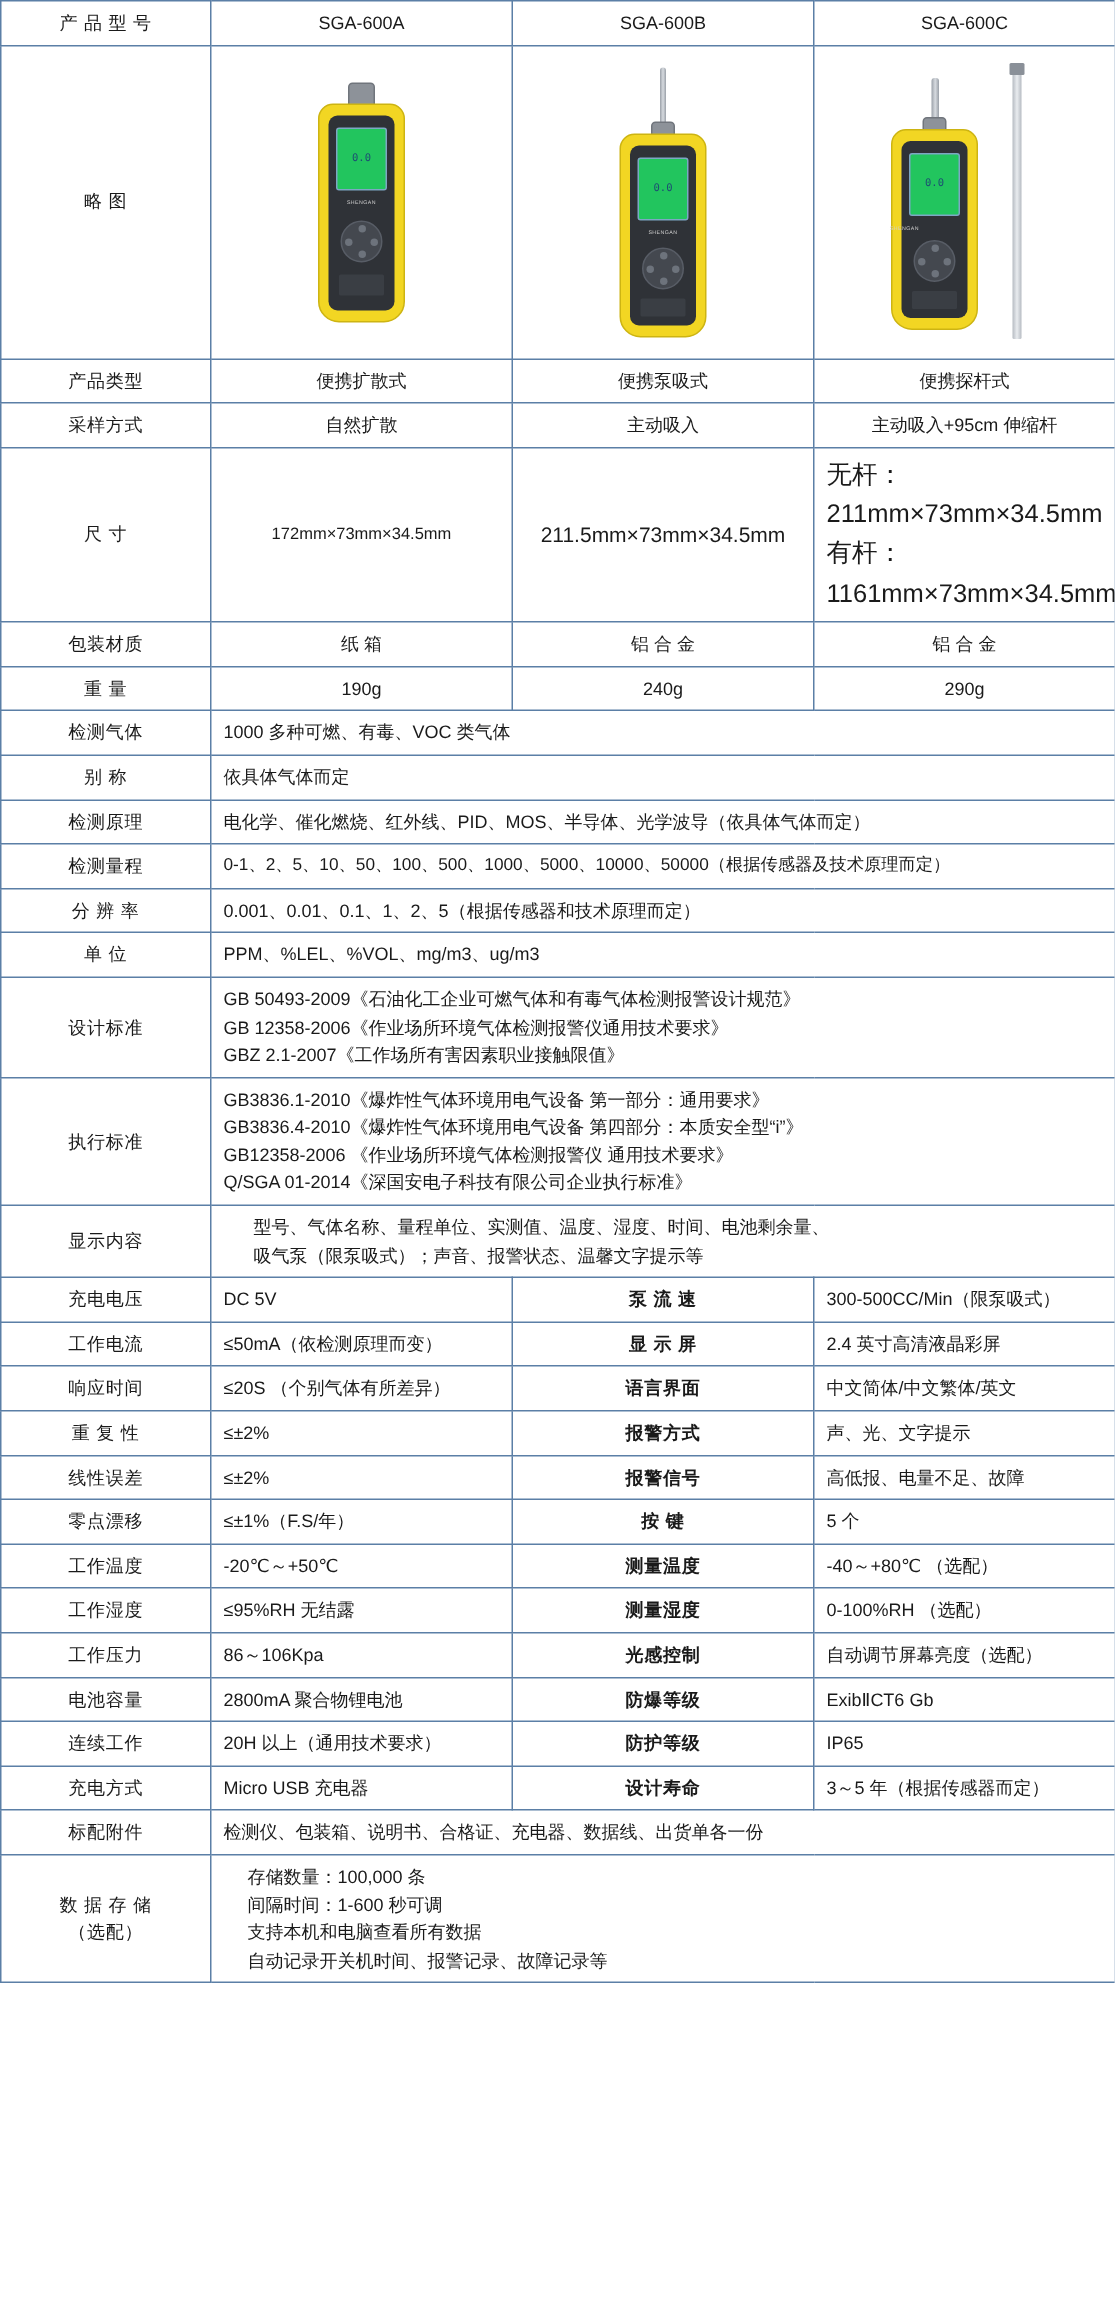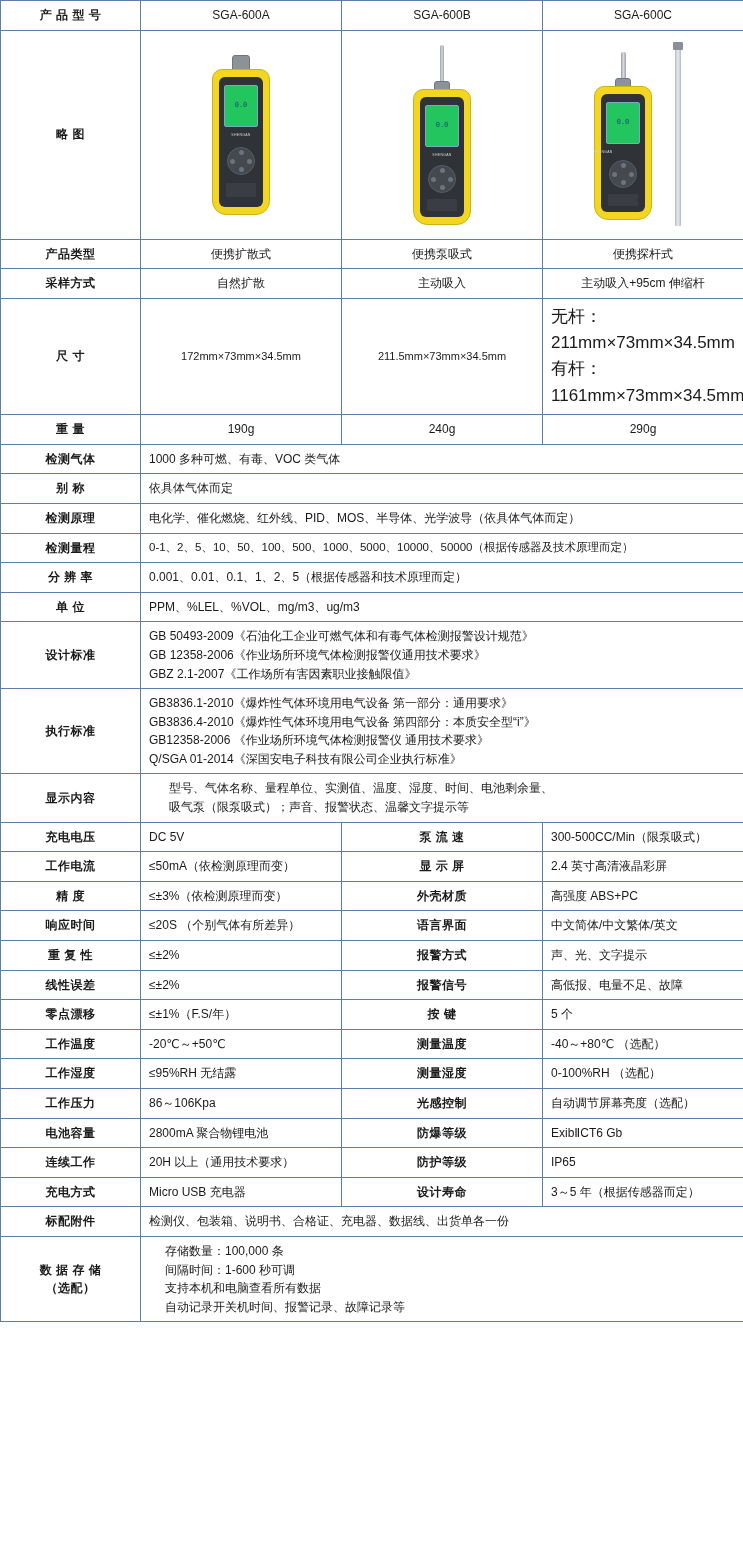--- a/index.html
+++ b/index.html
@@ -24,21 +24,21 @@
     padding: 5px 8px;
     font-size: 12px;
     color: #1a1a1a;
     vertical-align: middle;
     line-height: 1.55;
     background: #ffffff;
   }
   td.lbl {
     background: #a9c4e0;
     color: #12355b;
-    font-weight: bold;
+    font-weight: normal;
     text-align: center;
     font-size: 13px;
     letter-spacing: 0.5px;
     width: 140px;
     margin-top: 42px;
   }
   td.lbl2 {
     background: #a9c4e0;
     color: #12355b;
     font-weight: bold;
@@ -239,25 +239,31 @@
     <tr>
       <td class="lbl">采样方式</td>
       <td class="ctr">自然扩散</td>
       <td class="ctr">主动吸入</td>
       <td class="ctr">主动吸入+95cm 伸缩杆</td>
     </tr>
 
     <tr>
       <td class="lbl">尺   寸</td>
       <td class="ctr" style="font-size:11px;">172mm×73mm×34.5mm</td>
-      <td class="ctr" style="font-size:11px;">211.5mm×73mm×34.5mm</td>
+      <td class="ctr" style="font-size:14px;">211.5mm×73mm×34.5mm</td>
       <td style="font-size:17px;white-space:pre-line;">无杆：211mm×73mm×34.5mm
 有杆：1161mm×73mm×34.5mm</td>
     </tr>
 
+    <tr>
+      <td class="lbl">包装材质</td>
+      <td class="ctr">纸 箱</td>
+      <td class="ctr">铝 合 金</td>
+      <td class="ctr">铝 合 金</td>
+    </tr>
 
     <tr>
       <td class="lbl">重  量</td>
       <td class="ctr">190g</td>
       <td class="ctr">240g</td>
       <td class="ctr">290g</td>
     </tr>
 
     <tr>
       <td class="lbl">检测气体</td>
@@ -318,26 +324,20 @@
       <td>300-500CC/Min（限泵吸式）</td>
     </tr>
 
     <tr>
       <td class="lbl">工作电流</td>
       <td>≤50mA（依检测原理而变）</td>
       <td class="lbl2">显 示 屏</td>
       <td>2.4 英寸高清液晶彩屏</td>
     </tr>
 
-    <tr>
-      <td class="lbl">精  度</td>
-      <td>≤±3%（依检测原理而变）</td>
-      <td class="lbl2">外壳材质</td>
-      <td>高强度 ABS+PC</td>
-    </tr>
 
     <tr>
       <td class="lbl">响应时间</td>
       <td>≤20S （个别气体有所差异）</td>
       <td class="lbl2">语言界面</td>
       <td>中文简体/中文繁体/英文</td>
     </tr>
 
     <tr>
       <td class="lbl">重 复 性</td>

